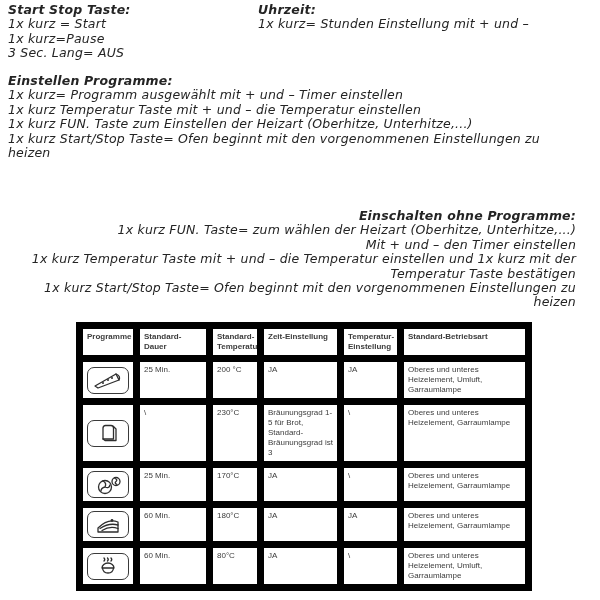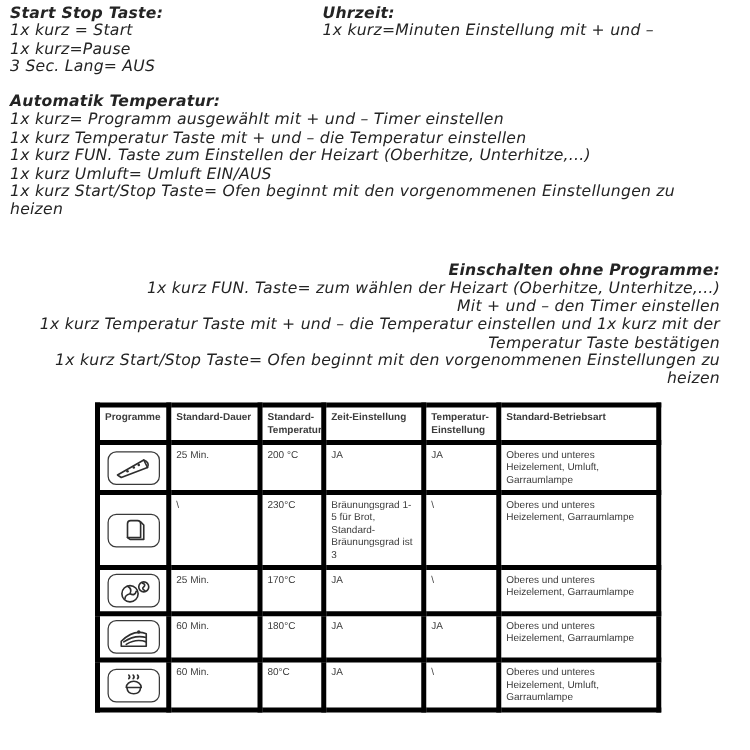--- a/index.html
+++ b/index.html
@@ -10,21 +10,21 @@
   .hd{font-weight:bold;}
   .topflex{position:absolute;left:8px;top:3px;width:586px;display:flex;}
   .col-left{width:250px;flex:0 0 250px;}
   .col-right{flex:1;}
   .sec-auto{position:absolute;left:8px;top:74px;width:568px;}
   .sec-ein{position:absolute;left:8px;top:209px;width:568px;text-align:right;}
   
   .doc-table{position:absolute;left:76px;top:322px;width:449px;border-collapse:collapse;
              table-layout:fixed;font-family:"Liberation Sans",sans-serif;font-size:8px;
              line-height:10px;color:#3c3c3c;}
-  .doc-table th,.doc-table td{border:4px solid #000000;padding:3px 4px;vertical-align:top;
+  .doc-table th,.doc-table td{border:7px solid #000000;padding:3px 4px;vertical-align:top;
              text-align:left;font-weight:normal;overflow:hidden;}
   .doc-table th{font-weight:bold;height:20px;}
   .doc-table tr.prog-row{height:31px;}
   .icon-cell{text-align:center;vertical-align:middle !important;}
   .icon-box{width:40px;height:25px;border:1.5px solid #3a3a3a;border-radius:7px;
             display:flex;align-items:center;justify-content:center;margin:0 auto;}
   .icon-box svg{display:block;}
   .ico{stroke:#2e2e2e;fill:none;stroke-width:1.3;stroke-linecap:round;stroke-linejoin:round;}
 </style>
 </head>
@@ -34,30 +34,29 @@
 
   <div class="topflex hand">
     <div class="col-left">
       <div class="hd">Start Stop Taste:</div>
       <div>1x kurz = Start</div>
       <div>1x kurz=Pause</div>
       <div>3 Sec. Lang= AUS</div>
     </div>
     <div class="col-right">
       <div class="hd">Uhrzeit:</div>
-      <div>1x kurz=Minuten Einstellung mit + und –</div>
+      <div>1x kurz= Stunden Einstellung mit + und –</div>
     </div>
   </div>
 
   <div class="sec-auto hand">
-    <div class="hd">Automatik Temperatur:</div>
+    <div class="hd">Einstellen Programme:</div>
     <div>1x kurz= Programm ausgewählt mit + und – Timer einstellen</div>
     <div>1x kurz Temperatur Taste mit + und – die Temperatur einstellen</div>
     <div>1x kurz FUN. Taste zum Einstellen der Heizart (Oberhitze, Unterhitze,...)</div>
-    <div>1x kurz Umluft= Umluft EIN/AUS</div>
     <div>1x kurz Start/Stop Taste= Ofen beginnt mit den vorgenommenen Einstellungen zu heizen</div>
   </div>
 
   <div class="sec-ein hand">
     <div class="hd">Einschalten ohne Programme:</div>
     <div>1x kurz FUN. Taste= zum wählen der Heizart (Oberhitze, Unterhitze,...)</div>
     <div>Mit + und – den Timer einstellen</div>
     <div>1x kurz Temperatur Taste mit + und – die Temperatur einstellen und 1x kurz mit der Temperatur Taste bestätigen</div>
     <div>1x kurz Start/Stop Taste= Ofen beginnt mit den vorgenommenen Einstellungen zu heizen</div>
   </div>

